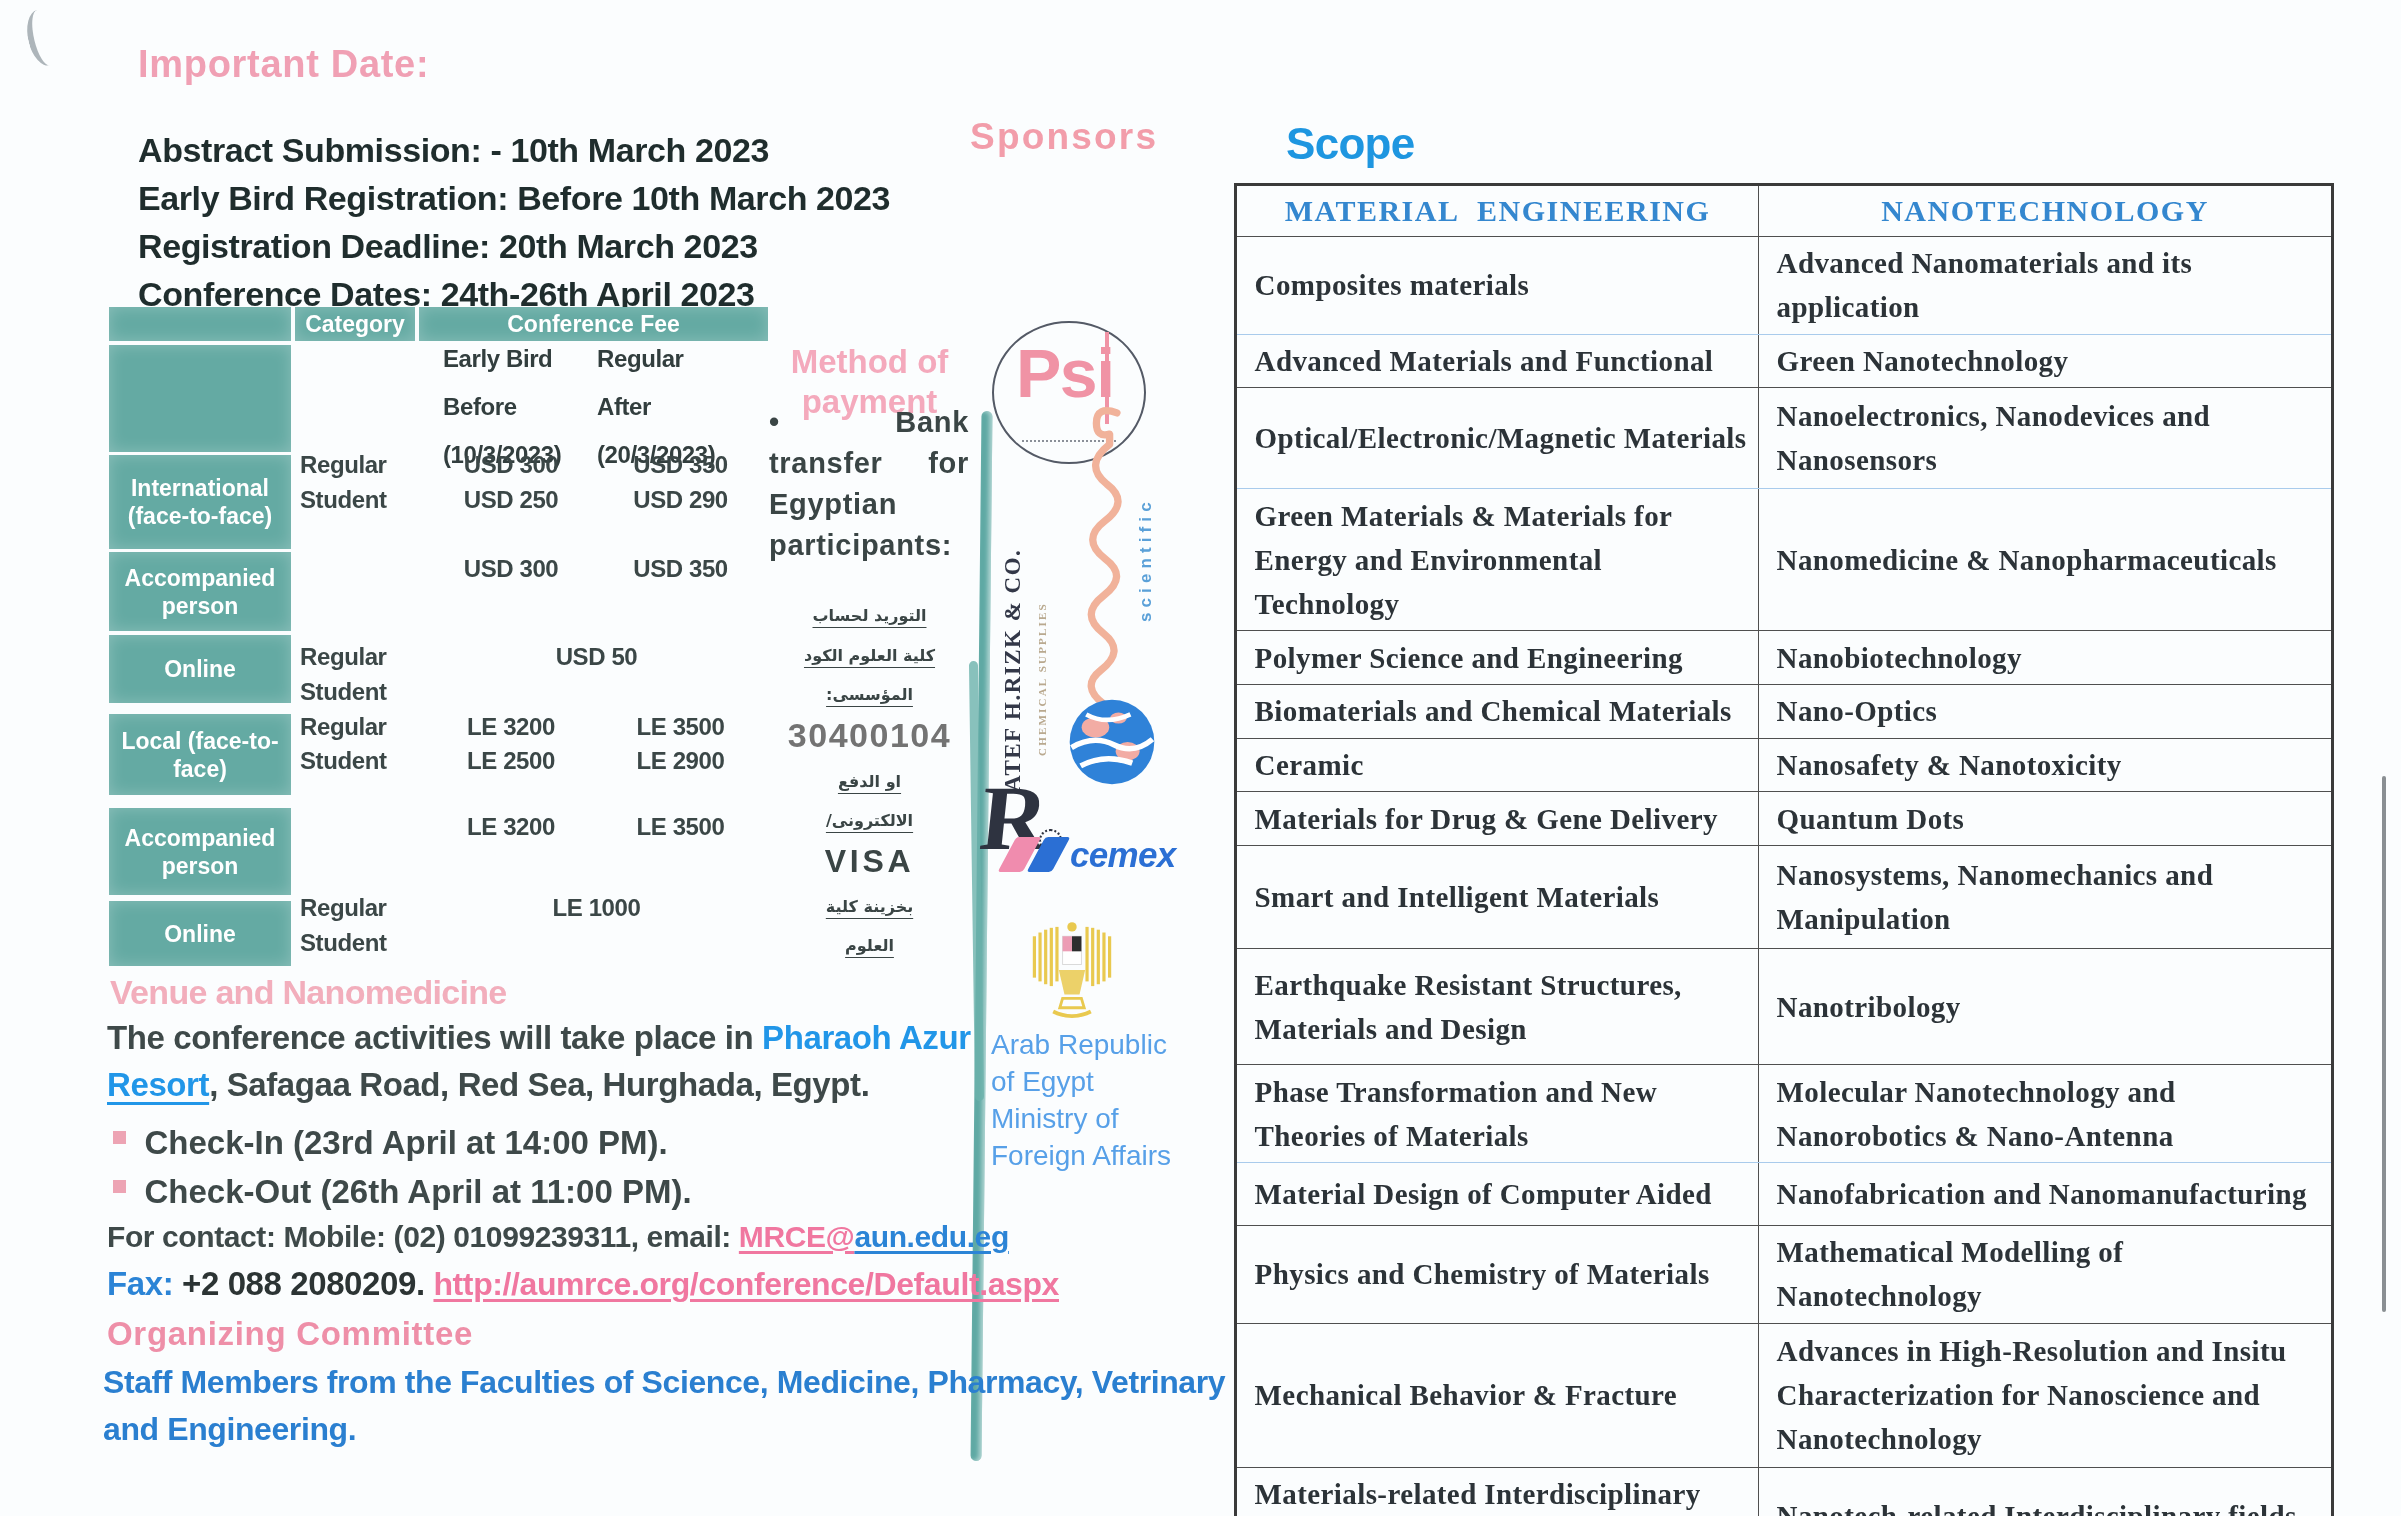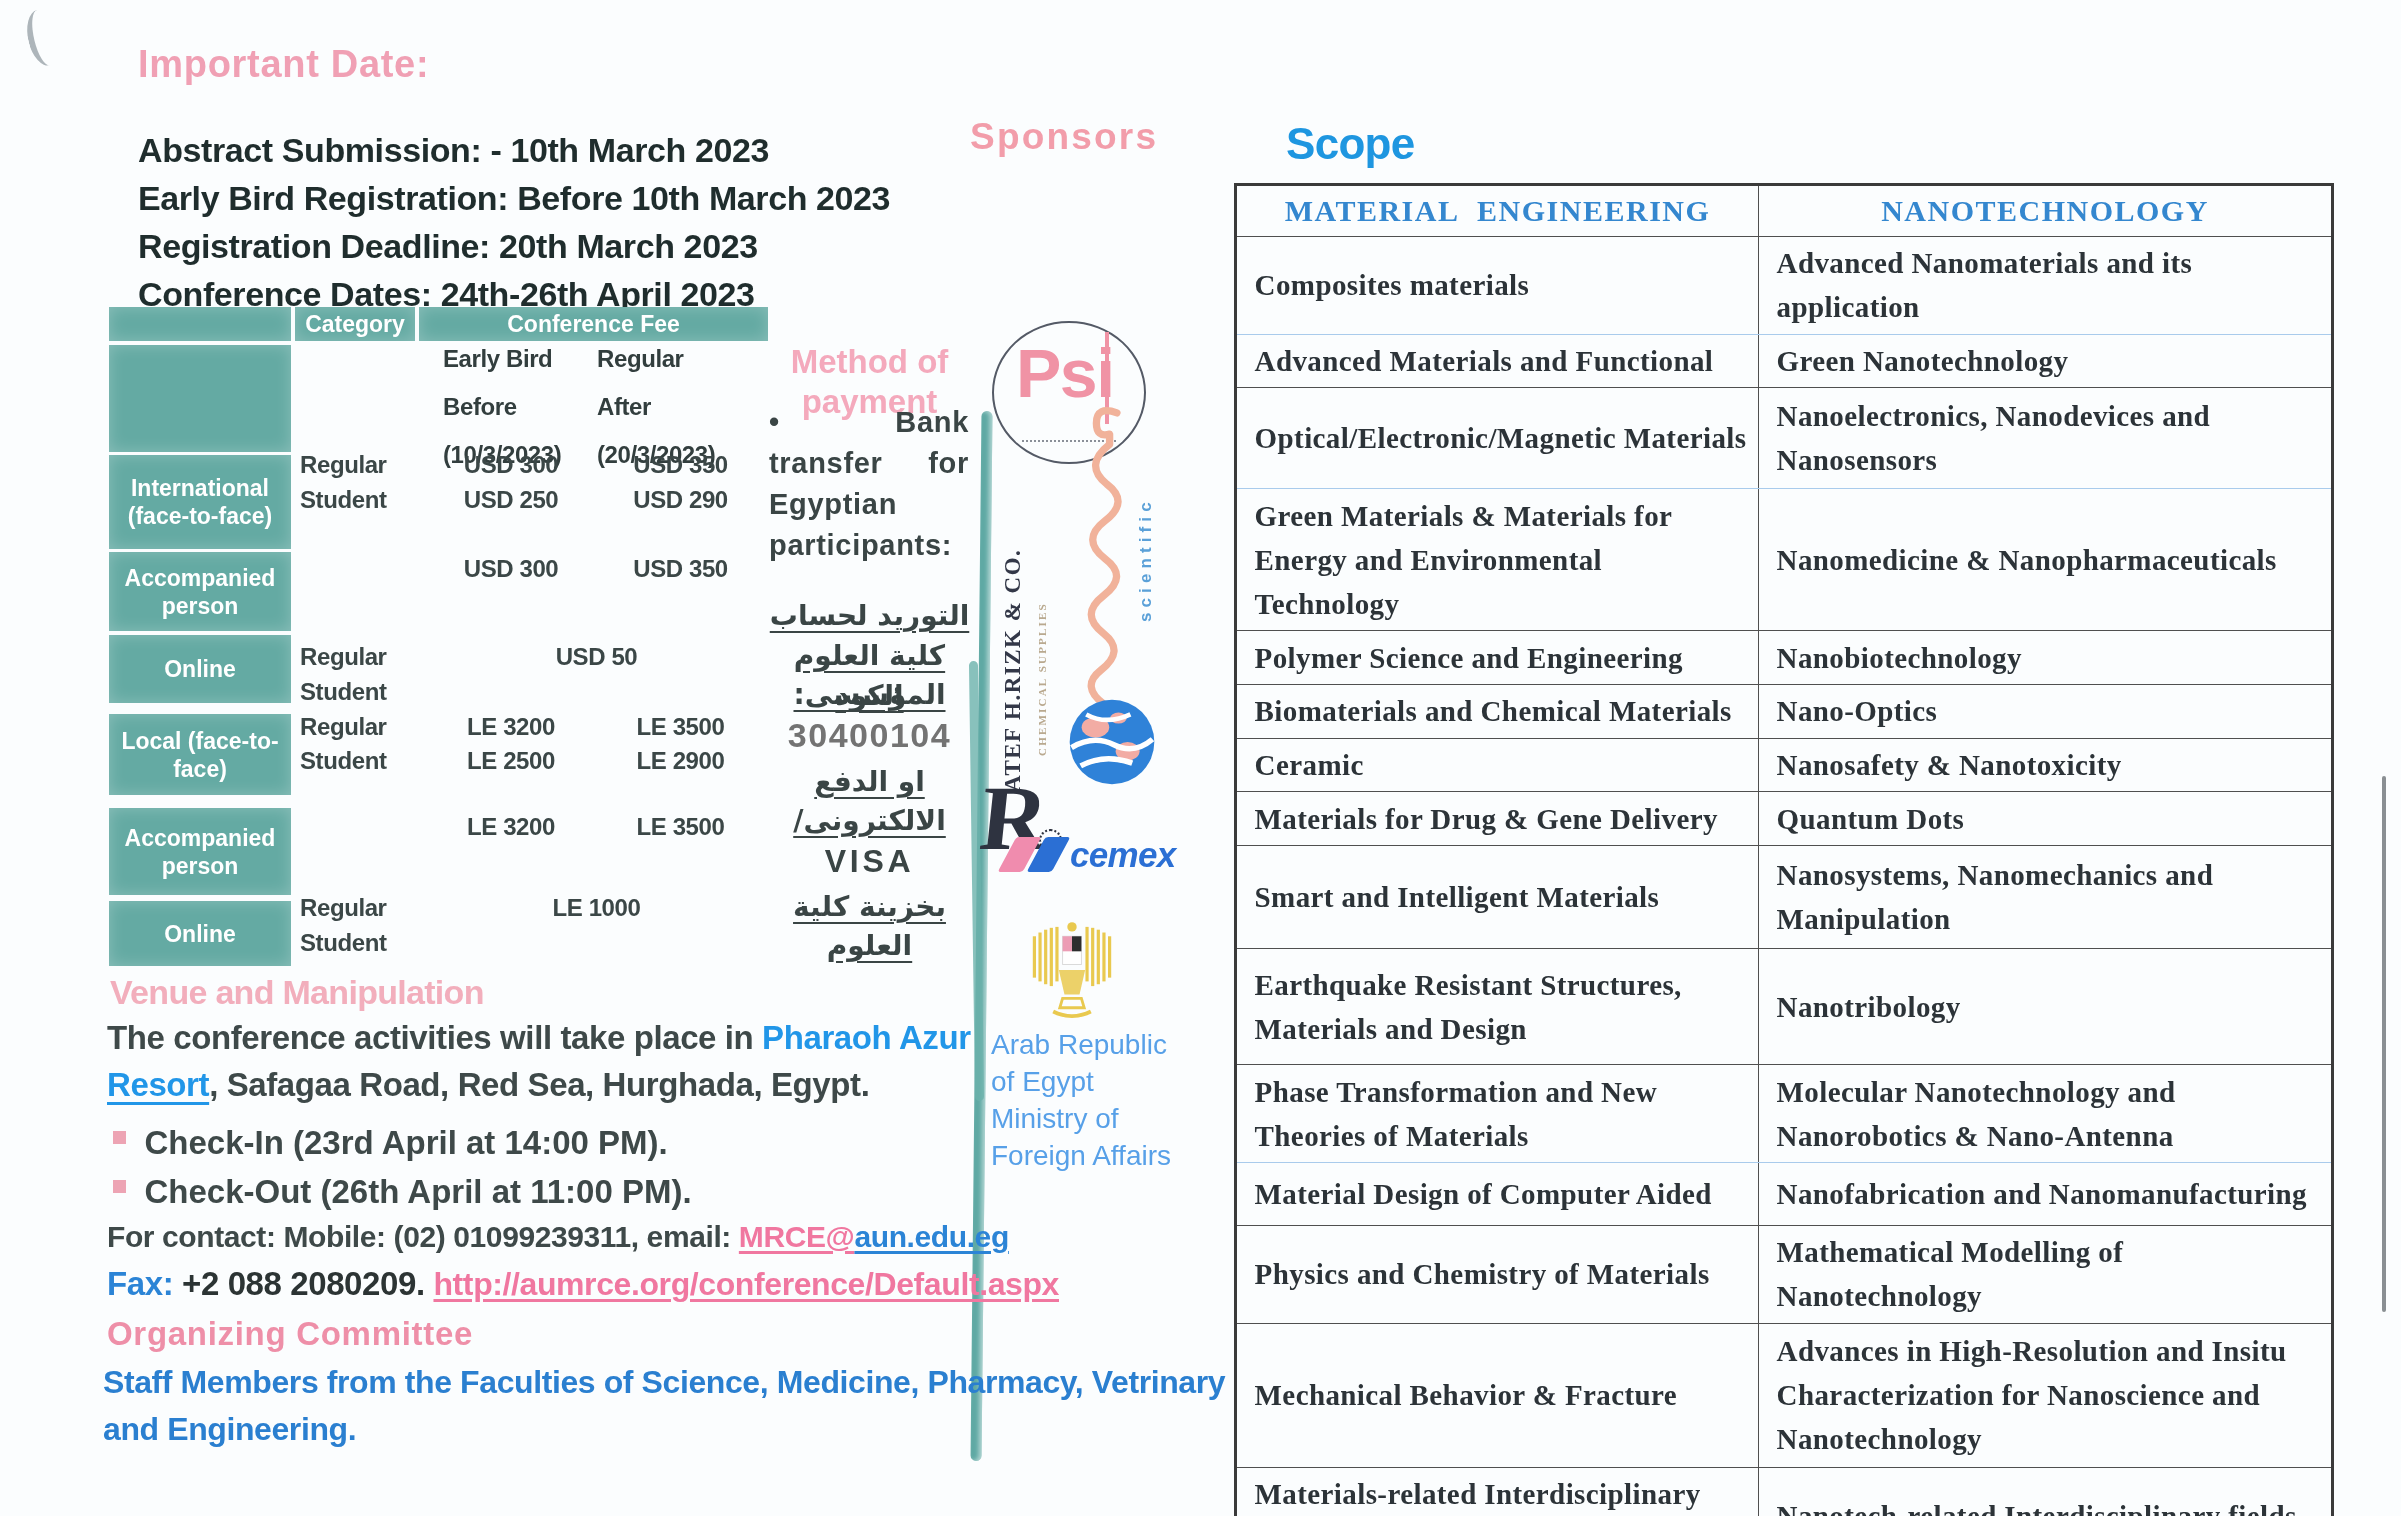--- a/index.html
+++ b/index.html
@@ -38,21 +38,21 @@
   .fee .vA{left:316px;width:172px;text-align:center;}
   .fee .vB{left:484px;width:175px;text-align:center;}
   .fee .vM{left:316px;width:343px;text-align:center;}
   
   .pay-h{left:772px;top:314px;width:195px;text-align:center;font-size:33px;line-height:40px;
     color:#f4a9bc;font-weight:bold;margin-top:28px;}
   .pay-b{left:769px;top:402px;width:200px;font-size:29px;font-weight:bold;color:#3a4545;
     line-height:41px;text-align:justify;letter-spacing:0.7px;}
   .arabic{font-family:"DejaVu Sans", sans-serif;color:#3a4545;font-weight:bold;
     text-decoration:underline;text-underline-offset:5.9px;}
-  .pay-ar{left:768px;width:203px;text-align:center;font-size:28px;line-height:40px;}
+  .pay-ar{left:768px;width:203px;text-align:center;font-size:16px;line-height:40px;}
   .pay-num{left:768px;top:716px;width:203px;text-align:center;font-size:34px;color:#737373;font-weight:bold;letter-spacing:1.5px;}
   .pay-visa{left:768px;top:843px;width:203px;text-align:center;font-size:32px;color:#3a4545;font-weight:bold;letter-spacing:3.7px;}
   
   .spon-h{left:970px;top:116px;font-size:37px;color:#f29daa;font-weight:bold;letter-spacing:2.2px;}
   .torn{left:976px;top:411px;width:11px;height:1050px;background:#5fa9a4;border-radius:7.3px;
     transform:rotate(0.6deg);box-shadow:inset -2.9px 0 4.4px rgba(255,255,255,.5);}
   .torn2{left:972px;top:661px;width:8.8px;height:440px;background:#6cb2ab;border-radius:7.3px;transform:rotate(-0.8deg);opacity:.8;}
   .psi{left:992px;top:321px;width:150px;height:139px;border:2.9px solid #545a66;border-radius:50%;}
   .psi-txt{left:1016px;top:334px;font-size:68px;font-weight:800;color:#f093a5;letter-spacing:-1.5px;}
   .psi-bar{left:1105px;top:332px;width:4.4px;height:92px;background:#f093a5;}
@@ -241,21 +241,21 @@
   </svg>
 </div>
 
 <div class="abs mfa">
   <div>Arab Republic</div>
   <div>of Egypt</div>
   <div>Ministry of</div>
   <div>Foreign Affairs</div>
 </div>
 
-<div class="abs venue-h">Venue and Manipulation</div>
+<div class="abs venue-h">Venue and Nanomedicine</div>
 <div class="abs body-txt vline1"><span>The conference activities will take place in  </span><span class="blue-b">Pharaoh Azur</span></div>
 <div class="abs body-txt vline2"><span class="blue-b" style="text-decoration:underline;text-underline-offset:5.9px;">Resort</span><span>, Safagaa Road, Red Sea, Hurghada, Egypt.</span></div>
 <div class="abs chk chk1"><span class="chk-sq"></span><span>Check-In (23rd April at 14:00 PM).</span></div>
 <div class="abs chk chk2"><span class="chk-sq"></span><span>Check-Out (26th April at 11:00 PM).</span></div>
 
 <div class="abs contact">
   <span>For contact:   Mobile:   (02) 01099239311, email: </span><a href="#" class="pinklink">MRCE@</a><a href="#" class="bluelink">aun.edu.eg</a>
 </div>
 <div class="abs fax">
   <span class="lbl">Fax:</span><span class="num"> +2 088 2080209. </span><a href="#" class="pinklink">http://aumrce.org/conference/Default.aspx</a>

